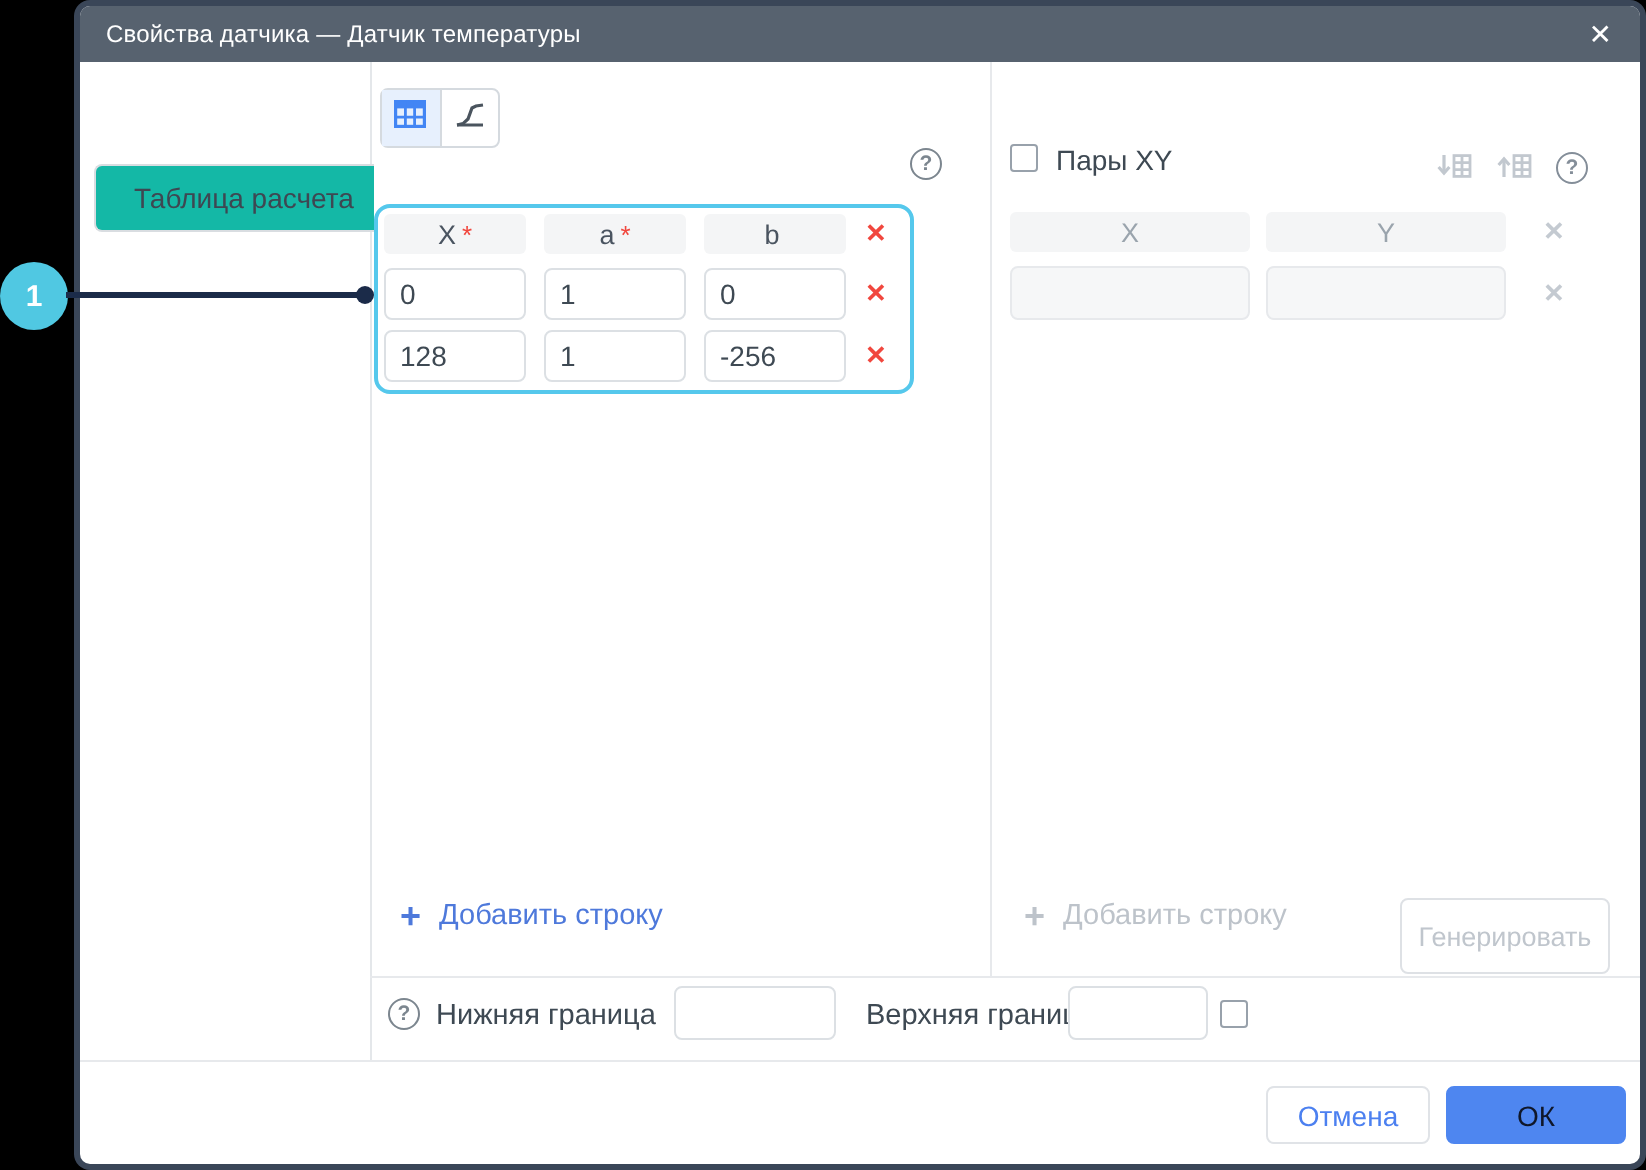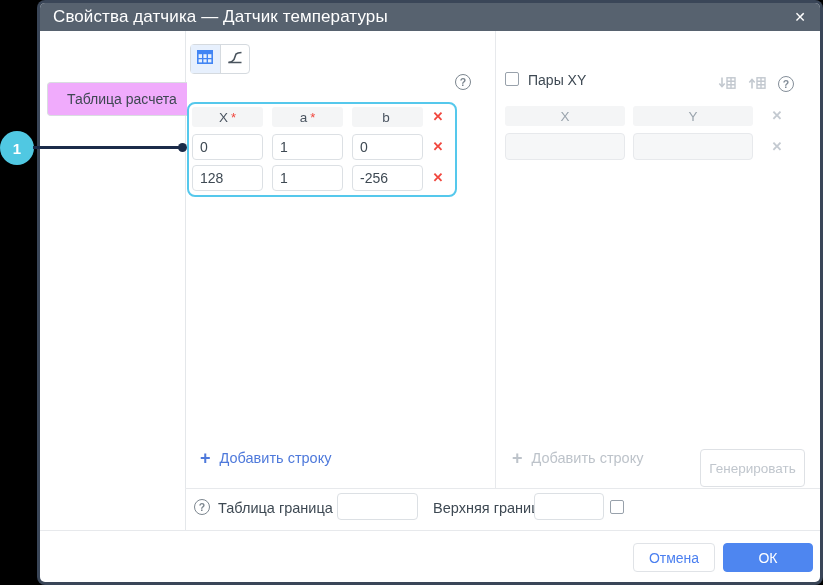--- a/index.html
+++ b/index.html
@@ -8,31 +8,31 @@
     font-family:"Liberation Sans", sans-serif;overflow:hidden;
     -webkit-font-smoothing:antialiased;
   }
   .dialog{position:absolute;left:37px;top:0;width:786px;height:585px;
     background:#3A4658;border-radius:8px;}
   .dialog-body{position:absolute;inset:3px;background:#fff;border-radius:5px;overflow:hidden;}
 
   
   .titlebar{position:absolute;left:0;top:0;right:0;height:28px;background:#57626F;
     display:flex;align-items:center;}
-  .titlebar .t{color:#fff;font-size:17px;font-weight:500;padding-left:13px;letter-spacing:.1px;}
+  .titlebar .t{color:#fff;font-size:12px;font-weight:500;padding-left:13px;letter-spacing:.1px;}
   .close-x{position:absolute;right:14px;top:0;height:28px;display:flex;align-items:center;
     color:#fff;font-size:14px;cursor:pointer;}
 
   
   .v-sep{position:absolute;left:145px;top:28px;width:1px;height:499px;background:#E4E7EA;}
   .tab{position:absolute;font-size:14px;cursor:pointer;}
   .tab-main{left:7px;top:40px;width:138px;height:35px;line-height:35px;padding-left:30px;
     box-sizing:border-box;color:#9AA3AC;border-bottom:1px solid #E4E7EA;}
   .tab-calc{left:7px;top:79px;width:140px;height:34px;line-height:32px;padding-left:19px;
-    box-sizing:border-box;color:#3E4752;background:#f0abfc;z-index:2;
+    box-sizing:border-box;color:#3E4752;background:#14b8a6;z-index:2;
     border:1px solid #D9DDE1;border-right:none;border-radius:4px 0 0 4px;}
 
   
   .toggle-group{position:absolute;left:150px;top:41px;width:60px;height:30px;
     border:1px solid #D5DADF;border-radius:4px;display:flex;box-sizing:border-box;background:#fff;}
   .toggle-btn{flex:1;display:flex;align-items:center;justify-content:center;cursor:pointer;}
   .toggle-btn.active{background:#E7F0FD;}
   .toggle-btn + .toggle-btn{border-left:1px solid #D5DADF;}
 
   .help-ic{position:absolute;width:16px;height:16px;border:1.4px solid #7C868F;border-radius:50%;
@@ -79,21 +79,21 @@
   .h-sep-footer{position:absolute;left:0;top:527px;right:0;height:1px;background:#E7E9EC;}
   .blabel{position:absolute;font-size:14.5px;color:#3E4953;}
   .binput{position:absolute;top:490px;height:27px;box-sizing:border-box;border:1px solid #DCE0E4;
     border-radius:4px;background:#fff;font-family:"Liberation Sans", sans-serif;
     padding:0 7px;font-size:14px;color:#3E4953;outline:none;}
 
   
   .btn{position:absolute;top:540px;height:29px;box-sizing:border-box;border-radius:4px;
     font-size:14px;font-weight:500;font-family:"Liberation Sans", sans-serif;cursor:pointer;}
   .btn-cancel{left:593px;width:82px;background:#fff;border:1px solid #E0E3E7;color:#4C80F0;}
-  .btn-ok{left:683px;width:90px;background:#4E86F0;border:1px solid #4E86F0;color:#ffffff;}
+  .btn-ok{left:683px;width:90px;background:#4E86F0;border:1px solid #4E86F0;color:#0f172a;}
 
   
   .callout-circle{position:absolute;left:0;top:131px;width:34px;height:34px;border-radius:50%;
     background:#50C8E2;color:#fff;font-size:15px;font-weight:700;
     display:flex;align-items:center;justify-content:center;z-index:10;}
   .callout-line{position:absolute;left:33px;top:146px;width:148px;height:3px;background:#1B2B49;z-index:10;}
   .callout-dot{position:absolute;left:178px;top:143px;width:9px;height:9px;border-radius:50%;
     background:#1B2B49;z-index:10;}
 </style>
 </head>
@@ -211,21 +211,21 @@
     </div>
 
     <div class="add-row disabled" style="left:472px;top:444px;height:22px;">
       <span class="plus">+</span>
       <span class="lbl">Добавить строку</span>
     </div>
     <button class="gen-btn" disabled="">Генерировать</button>
 
     <div class="h-sep-bounds"></div>
     <div class="help-ic" style="left:154px;top:496px;">?</div>
-    <span class="blabel" style="left:178px;top:497px;">Таблица граница</span>
+    <span class="blabel" style="left:178px;top:497px;">Нижняя граница</span>
     <input class="binput" style="left: 297px; width: 81px;" value="">
     <span class="blabel" style="left:393px;top:497px;">Верхняя граница</span>
     <input class="binput" style="left: 494px; width: 70px;" value="">
     <div class="cbox" style="left:570px;top:497px;"></div>
 
     <div class="h-sep-footer"></div>
     <button class="btn btn-cancel">Отмена</button>
     <button class="btn btn-ok">ОК</button>
   </div>
 </div>

